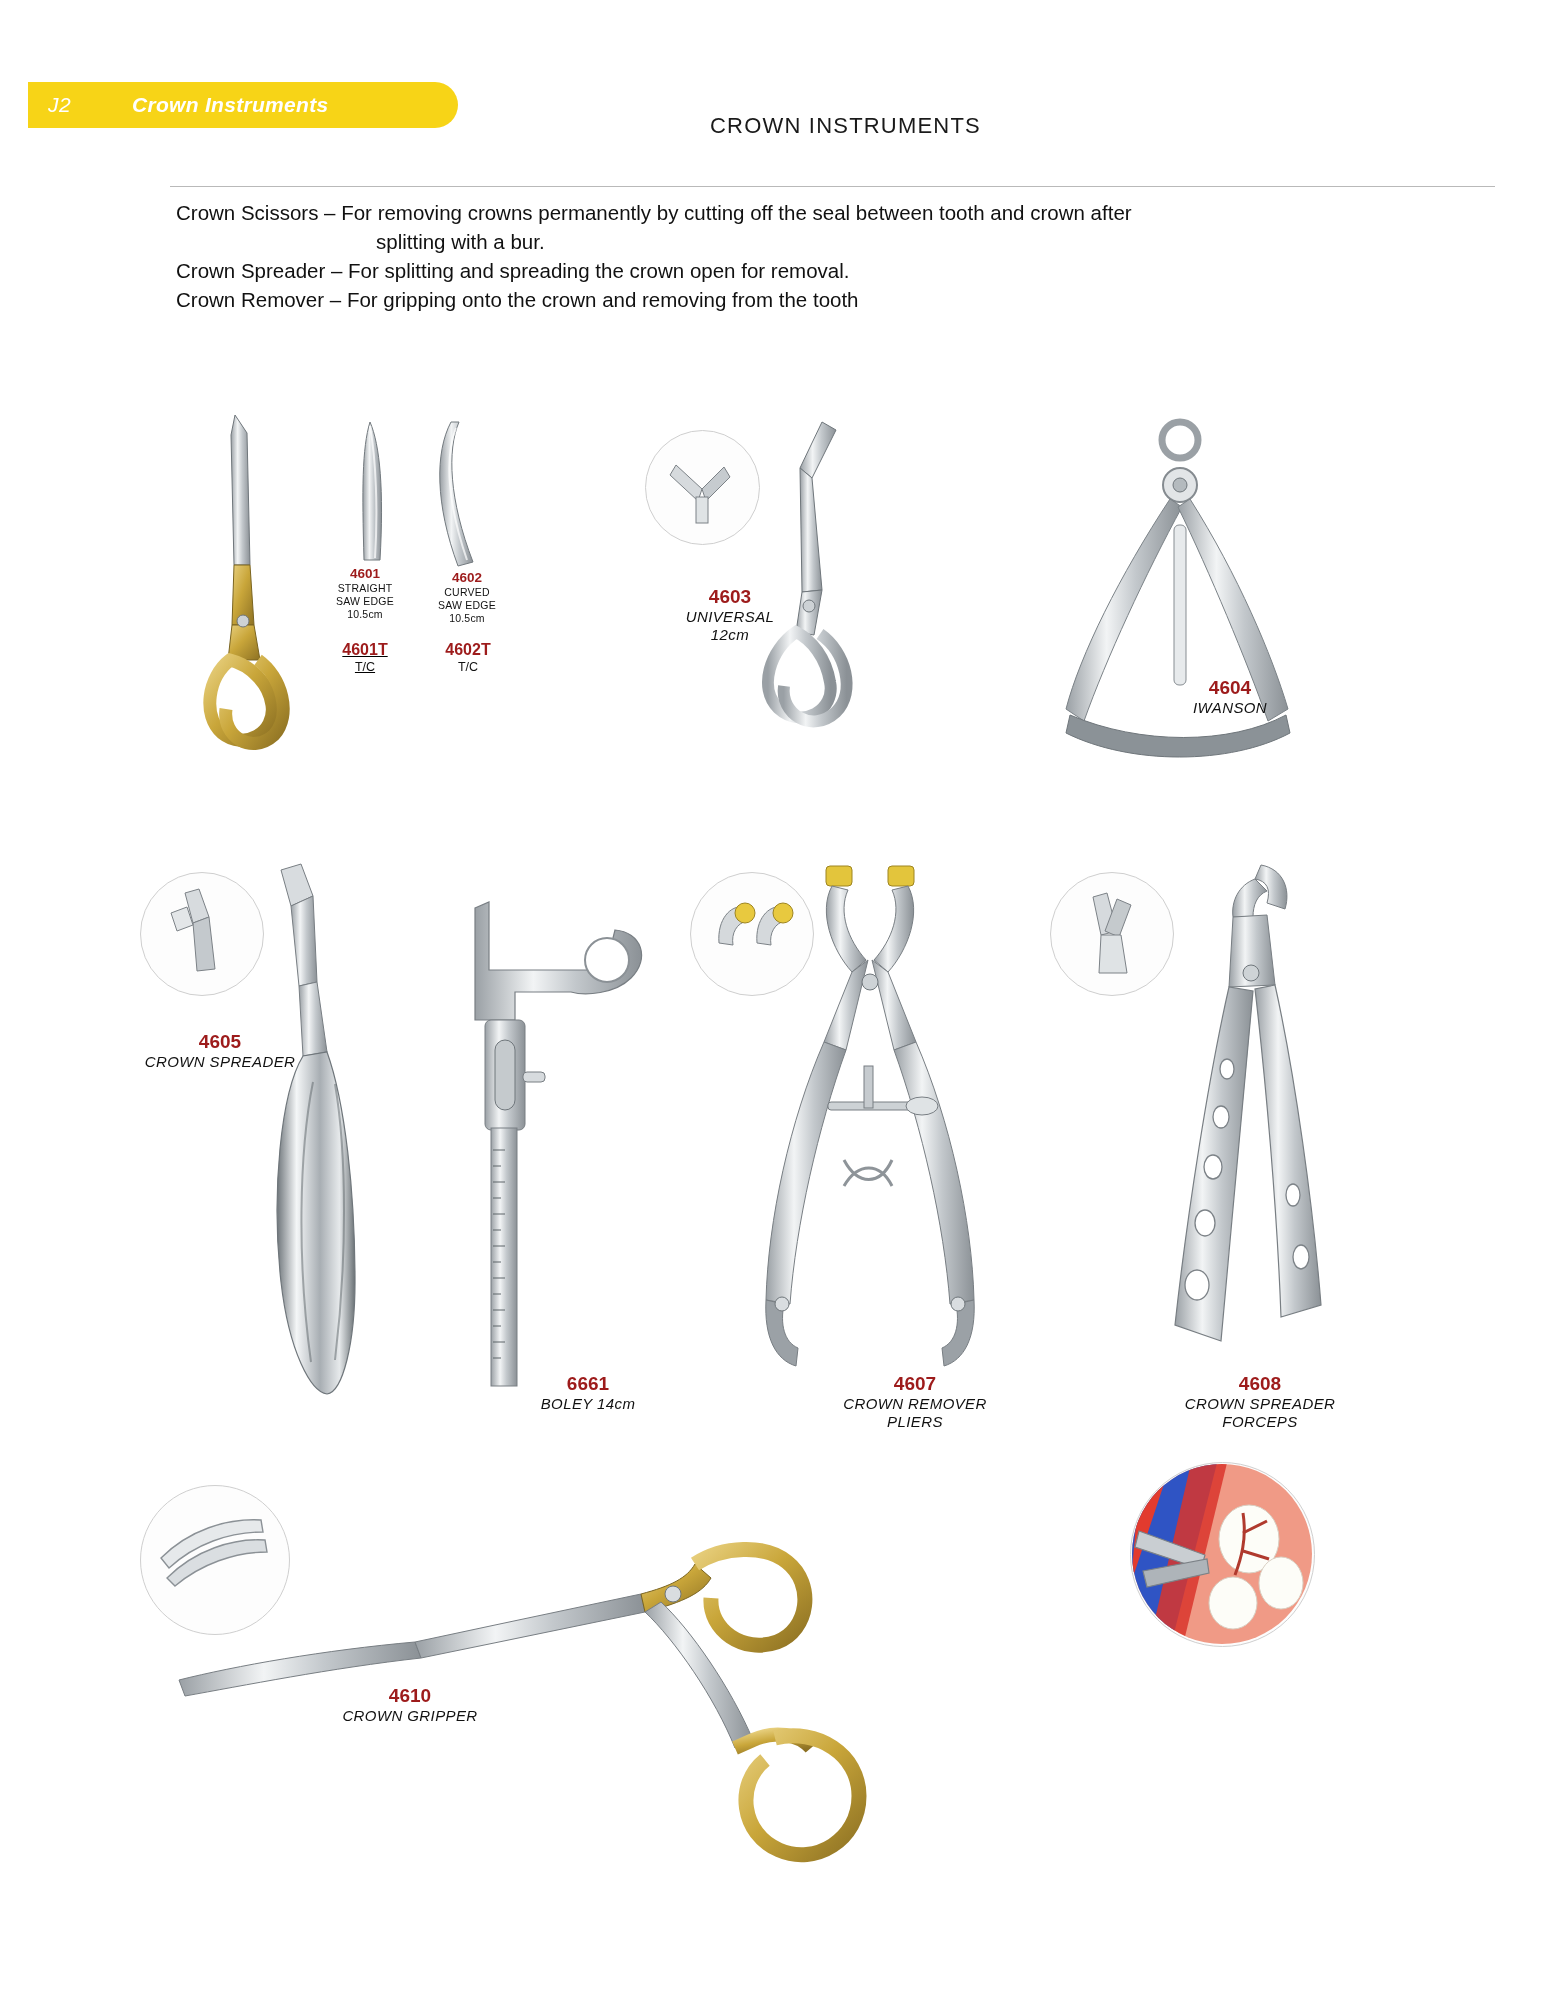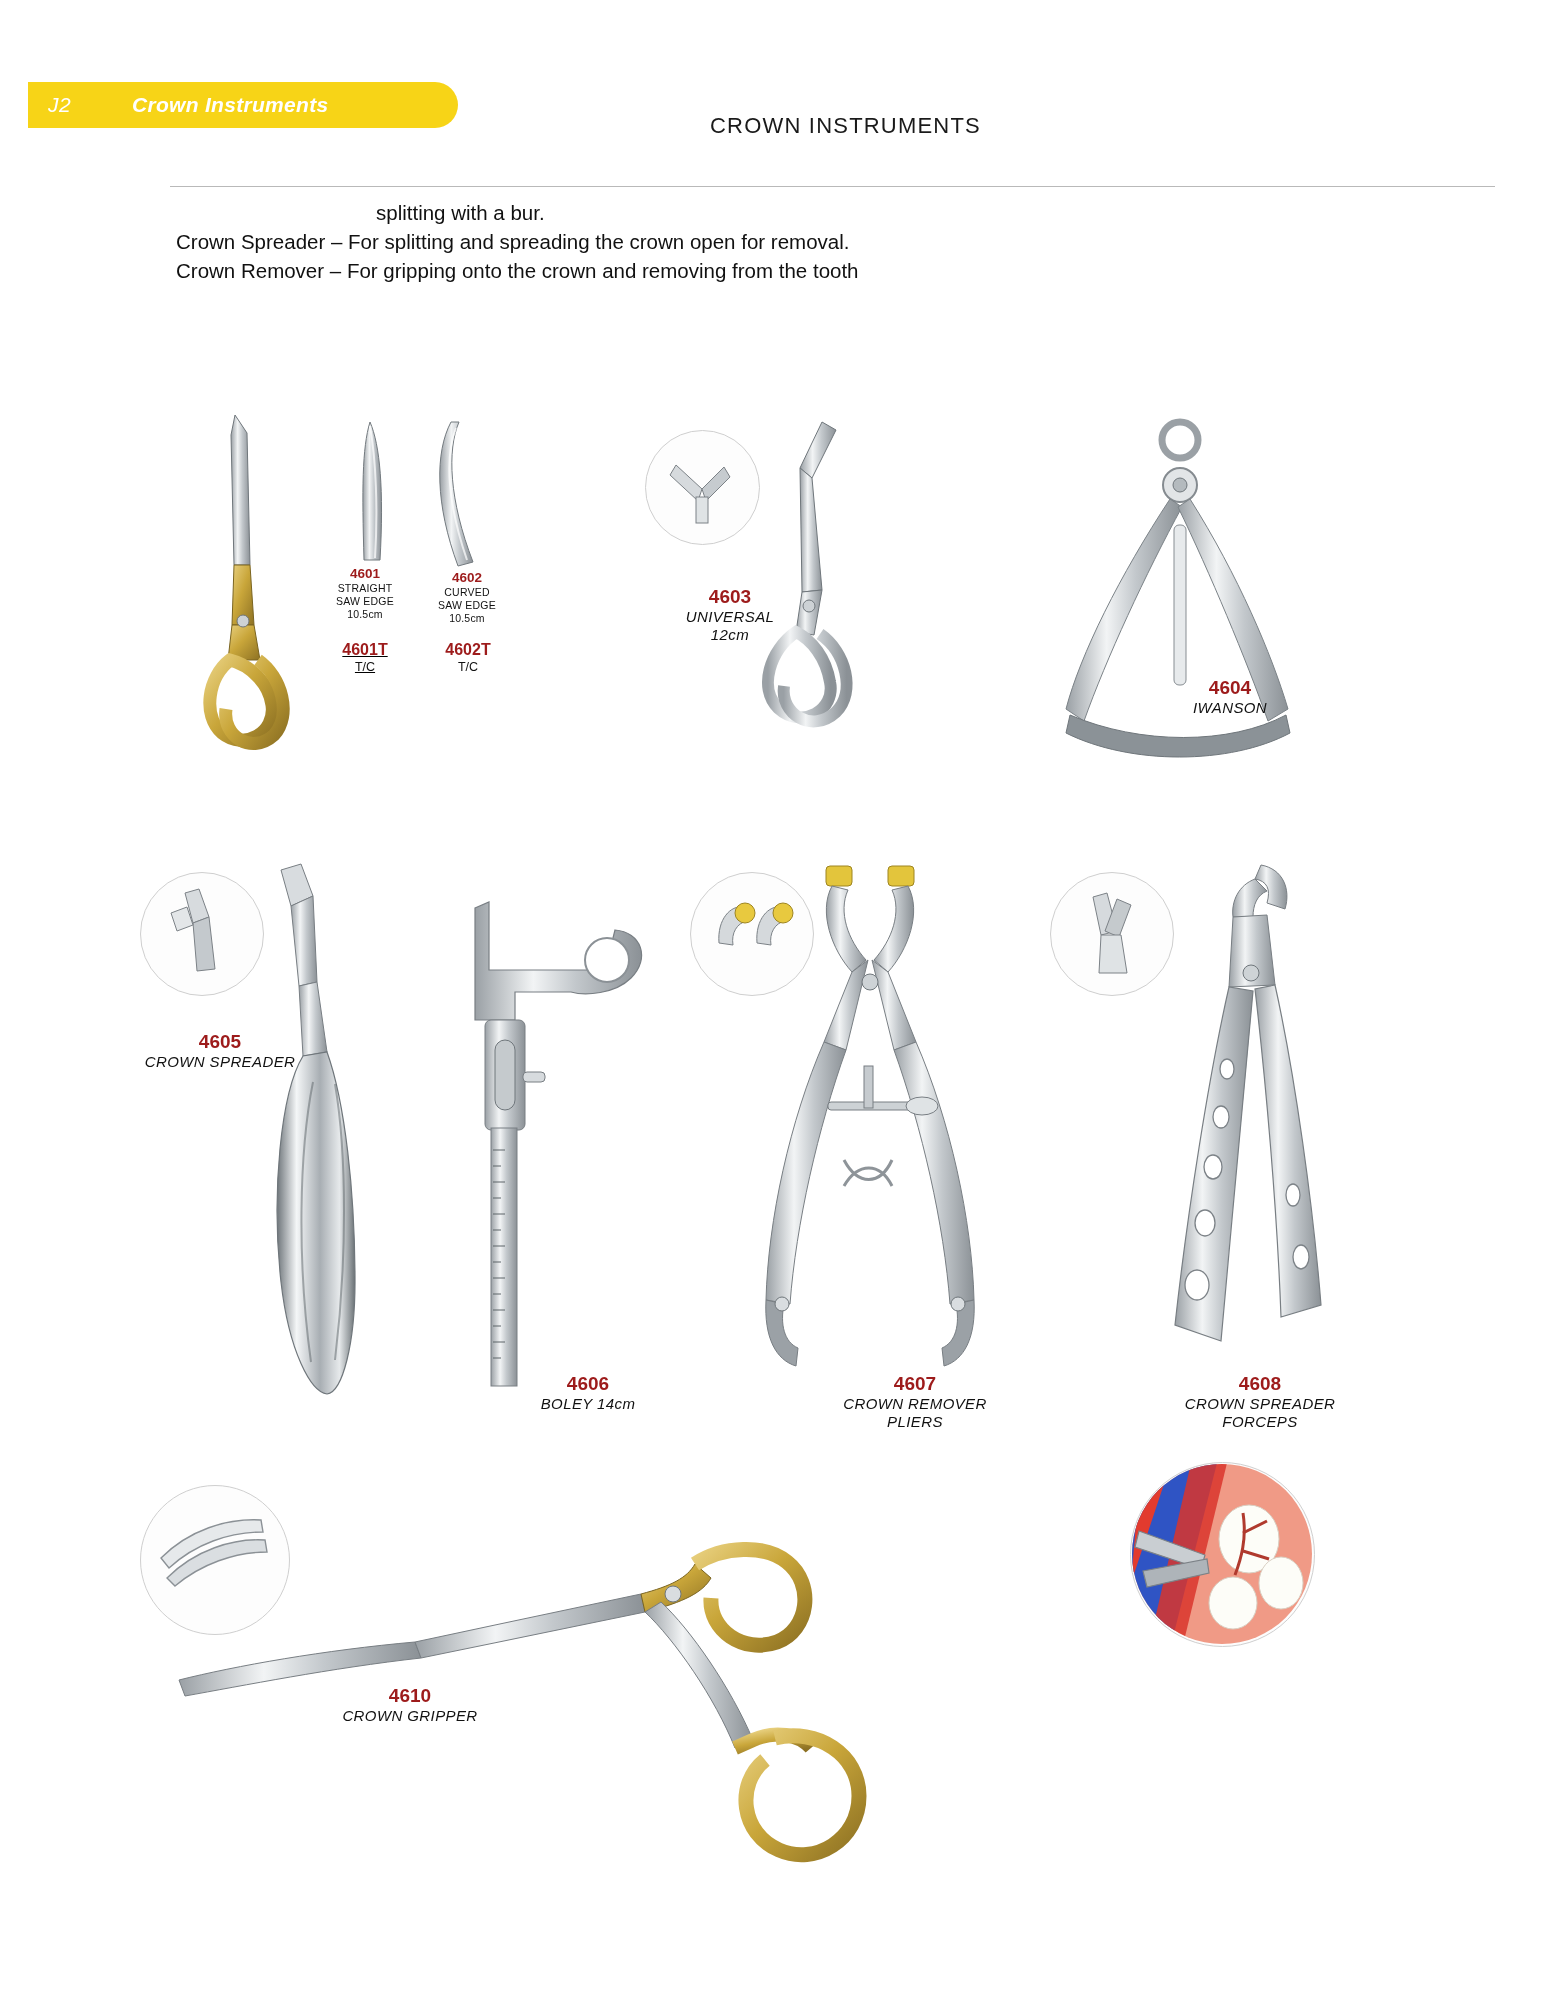--- a/index.html
+++ b/index.html
@@ -111,20 +111,21 @@
 <body>
 
 <div class="page-tab">
   <span class="code">J2</span>
   <span class="tabtitle">Crown Instruments</span>
 </div>
 <div class="header-title">CROWN INSTRUMENTS</div>
 <div class="header-rule"></div>
 
 <div class="intro">
+  <p>Crown Scissors – For removing crowns permanently by cutting off the seal between tooth and crown after</p>
   <p class="indent">splitting with a bur.</p>
   <p>Crown Spreader – For splitting and spreading the crown open for removal.</p>
   <p>Crown Remover – For gripping onto the crown and removing from the tooth</p>
 </div>
 
 <div class="fig" style="left:200px; top:415px;">
   <svg width="200" height="400" viewBox="0 0 200 400">
     <defs>
       <linearGradient id="steelV" x1="0" y1="0" x2="1" y2="0">
         <stop offset="0%" stop-color="#9aa0a5"></stop>
@@ -276,21 +277,21 @@
       <line x1="38" y1="378" x2="50" y2="378"></line>
         <line x1="38" y1="394" x2="46" y2="394"></line>
       <line x1="38" y1="410" x2="50" y2="410"></line>
         <line x1="38" y1="426" x2="46" y2="426"></line>
       <line x1="38" y1="442" x2="50" y2="442"></line>
         <line x1="38" y1="458" x2="46" y2="458"></line>
     </g>
   </svg>
 </div>
 <div class="cap cap-lg" style="left:488px; top:1372px; width:200px;">
-  <div class="num">4606</div>
+  <div class="num">6661</div>
   <div class="sub">BOLEY  14cm</div>
 </div>
 
 <div class="circle-inset" style="left:690px; top:872px; width:124px; height:124px;">
   <svg width="120" height="120" viewBox="0 0 120 120">
     <path d="M28 70 C 26 46, 40 32, 52 34 L 56 48 C 46 50, 40 60, 42 72 Z" fill="#d5d9dc" stroke="#7c8287" stroke-width="1"></path>
     <circle cx="54" cy="40" r="10" fill="#e8c93f" stroke="#9e8520" stroke-width="1"></circle>
     <path d="M66 70 C 64 46, 78 32, 90 34 L 94 48 C 84 50, 78 60, 80 72 Z" fill="#d5d9dc" stroke="#7c8287" stroke-width="1"></path>
     <circle cx="92" cy="40" r="10" fill="#e8c93f" stroke="#9e8520" stroke-width="1"></circle>
   </svg>

